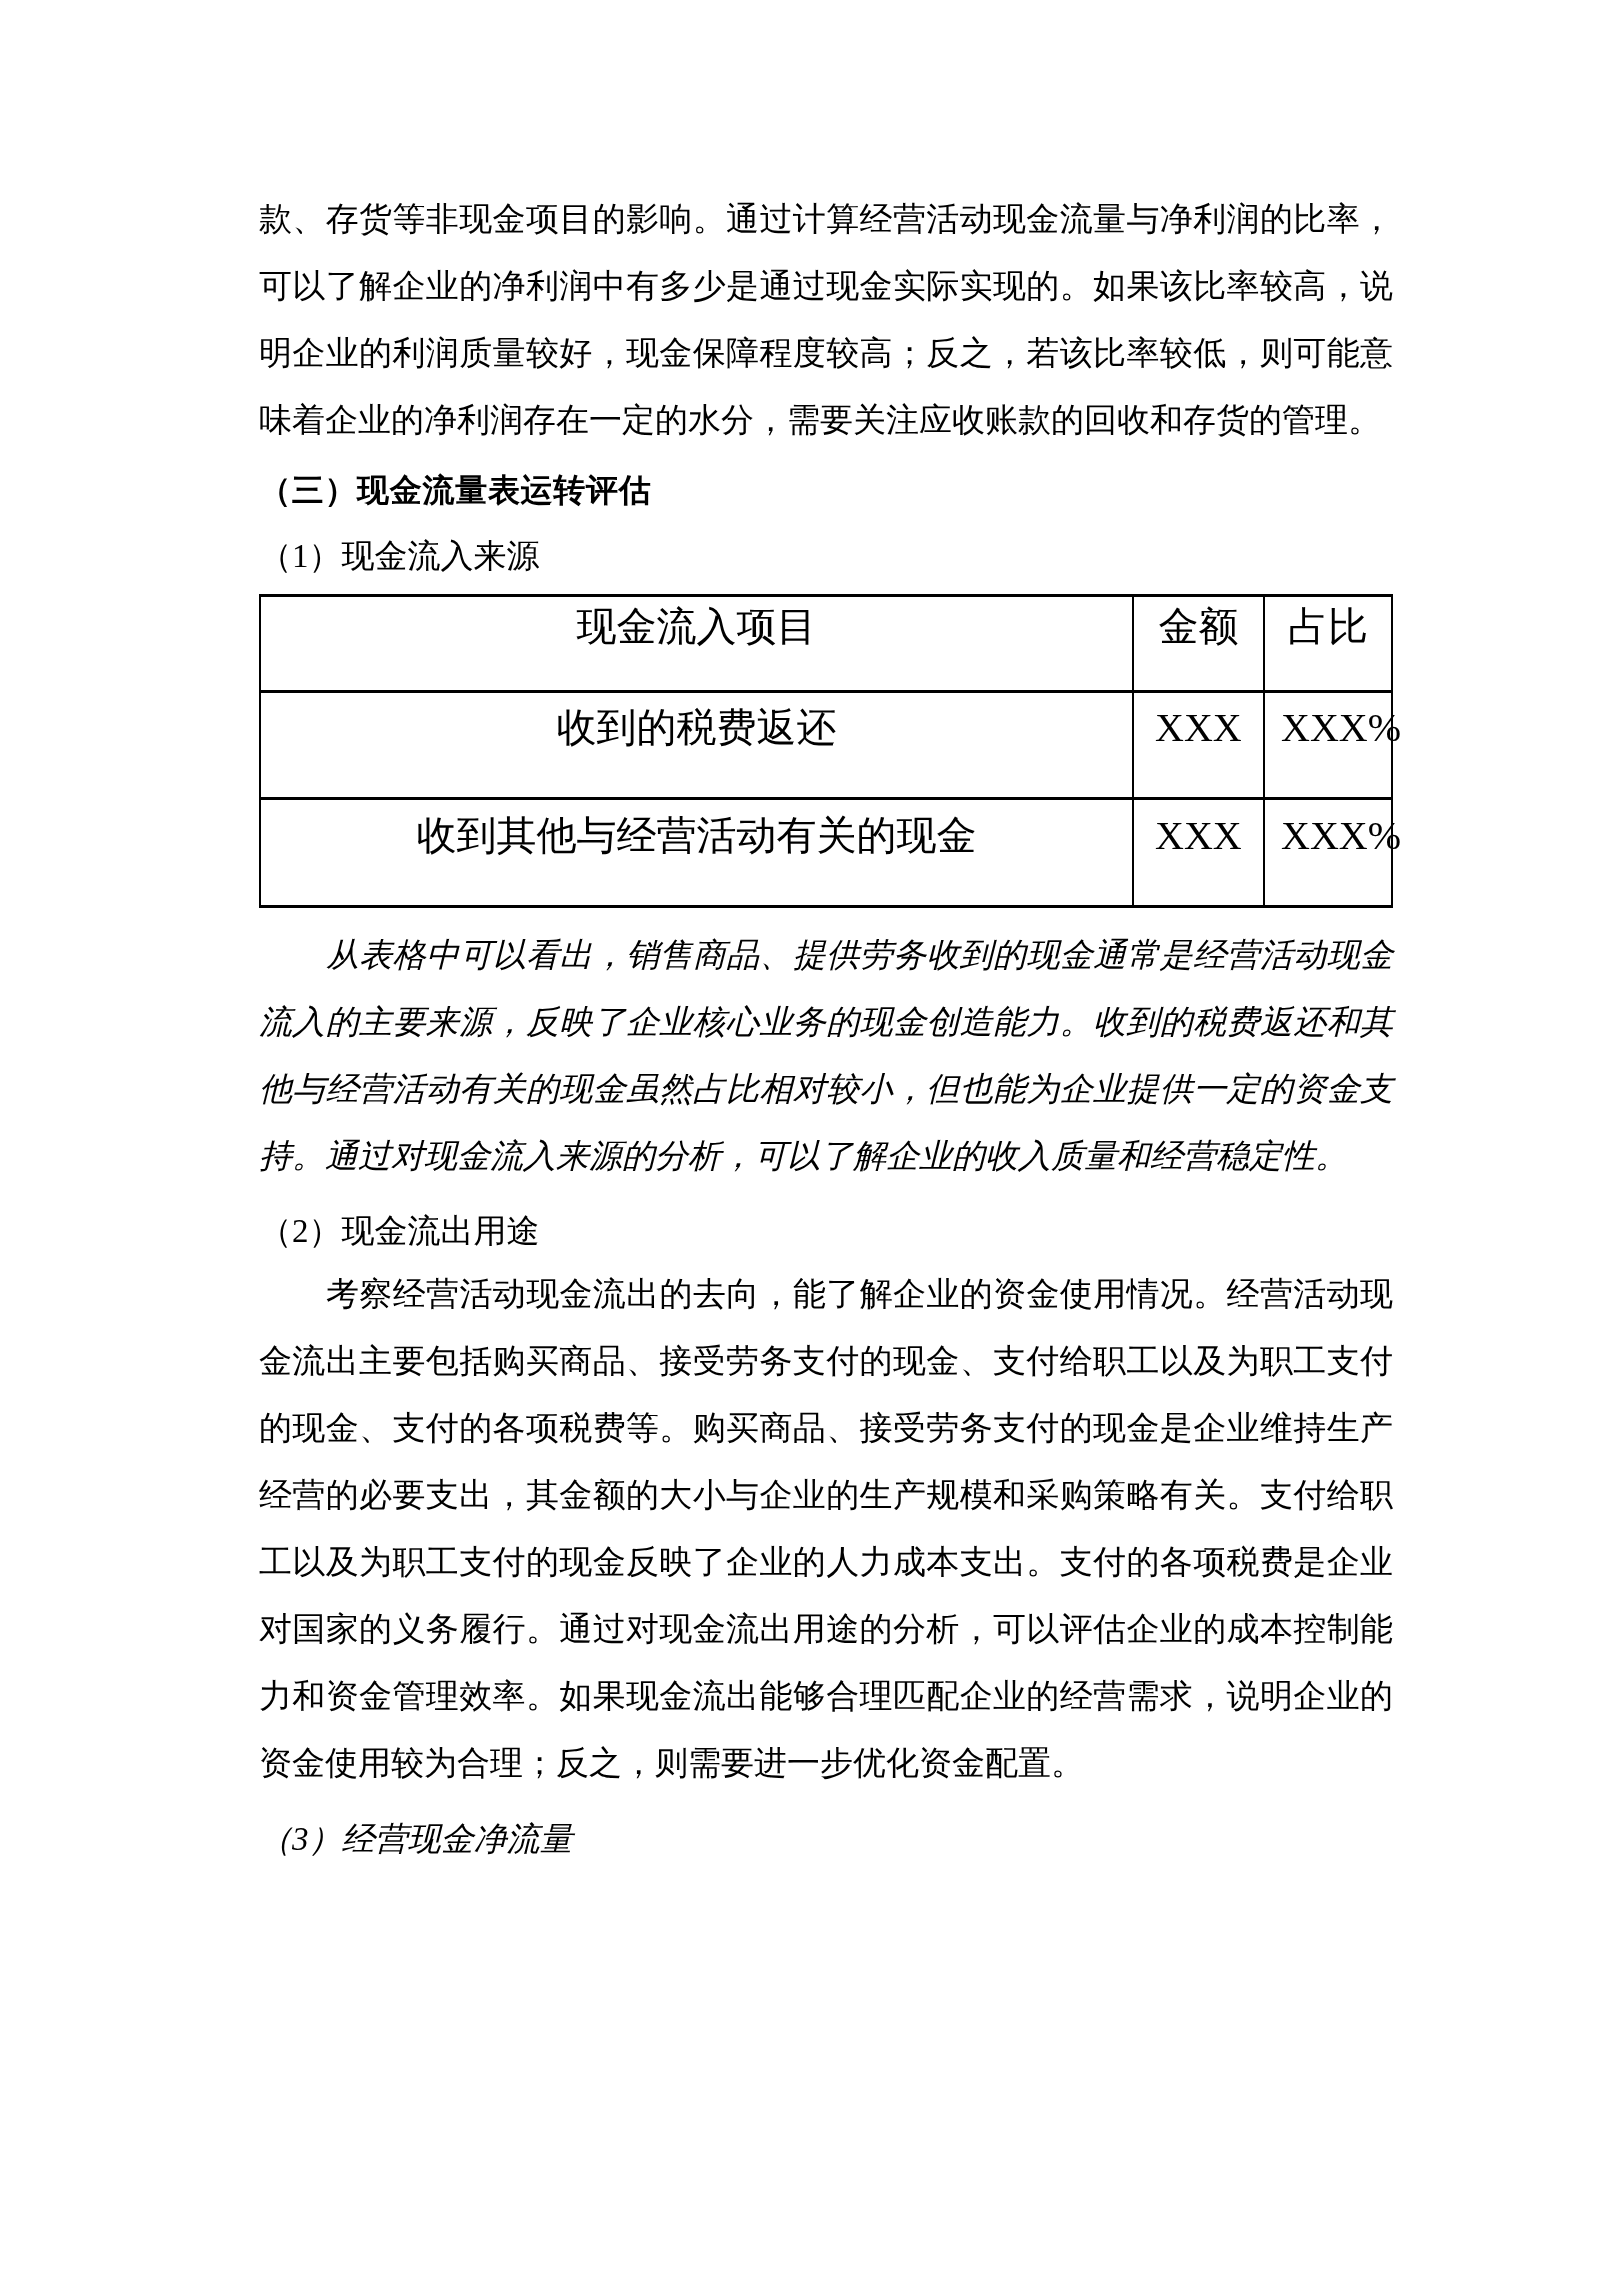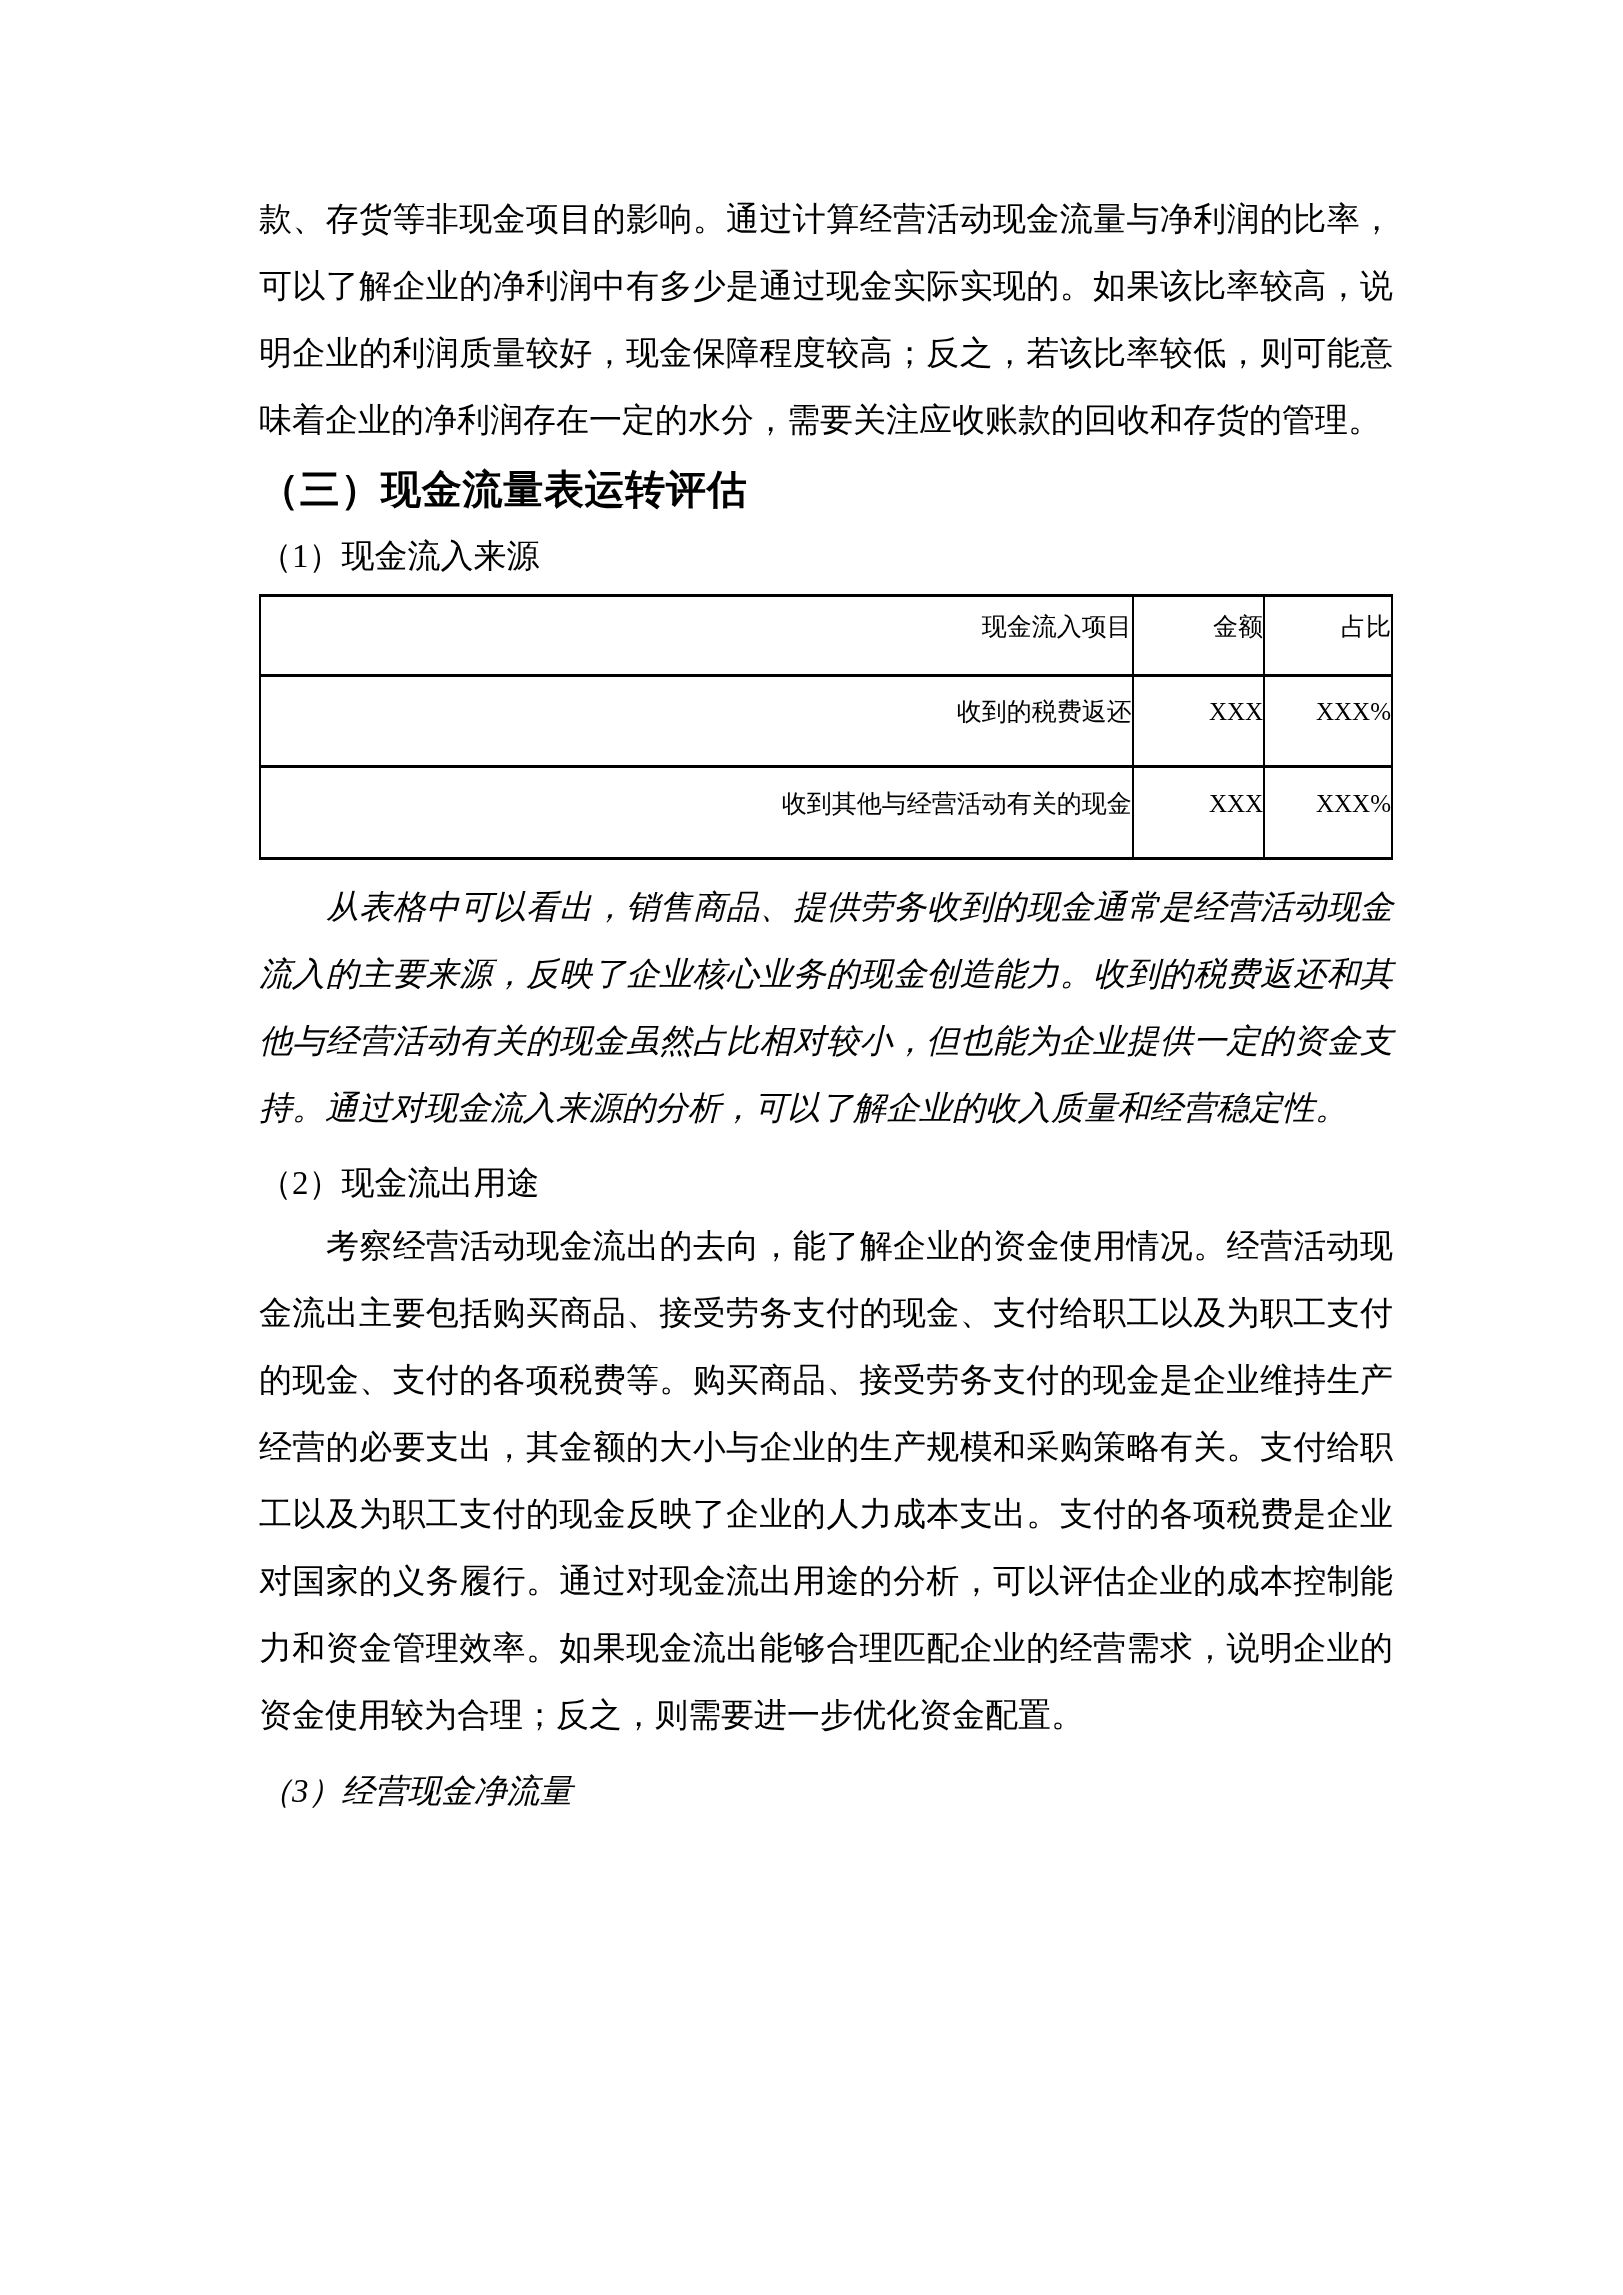--- a/index.html
+++ b/index.html
@@ -28,21 +28,21 @@
     line-height: 67px;
     text-align: justify;
     text-justify: inter-ideograph;
     word-break: break-all;
   }
   .indent2 {
     text-indent: 67px;
   }
   .section-heading {
     margin: 0;
-    font-size: 40px;
+    font-size: 32px;
     font-weight: 700;
     line-height: 72px;
     letter-spacing: 0.7px;
   }
   .sub-line {
     margin: 0;
     font-size: 33px;
     line-height: 60px;
     font-weight: 400;
   }
@@ -58,26 +58,26 @@
     width: 100%;
     margin-top: 7.9px;
     table-layout: fixed;
   }
   table.data-table th,
   table.data-table td {
     border-left: 2px solid #000000;
     border-right: 2px solid #000000;
     border-top: 3.3px solid #000000;
     border-bottom: 3.3px solid #000000;
-    font-size: 25px;
+    font-size: 40px;
     font-weight: 400;
-    text-align: right;
+    text-align: center;
     vertical-align: top;
     line-height: 42px;
-    padding: 0;
+    padding: 16px;
   }
   table.data-table th {
     height: 68px;
     padding-top: 9.2px;
   }
   table.data-table td {
     height: 74px;
     padding-top: 14.4px;
   }
   .col-item  { width: 77.1%; }

